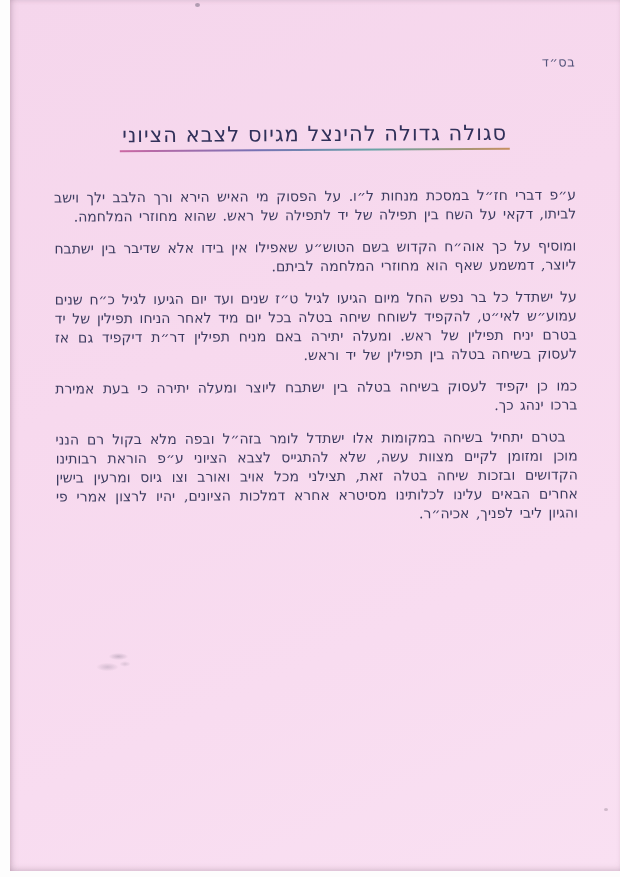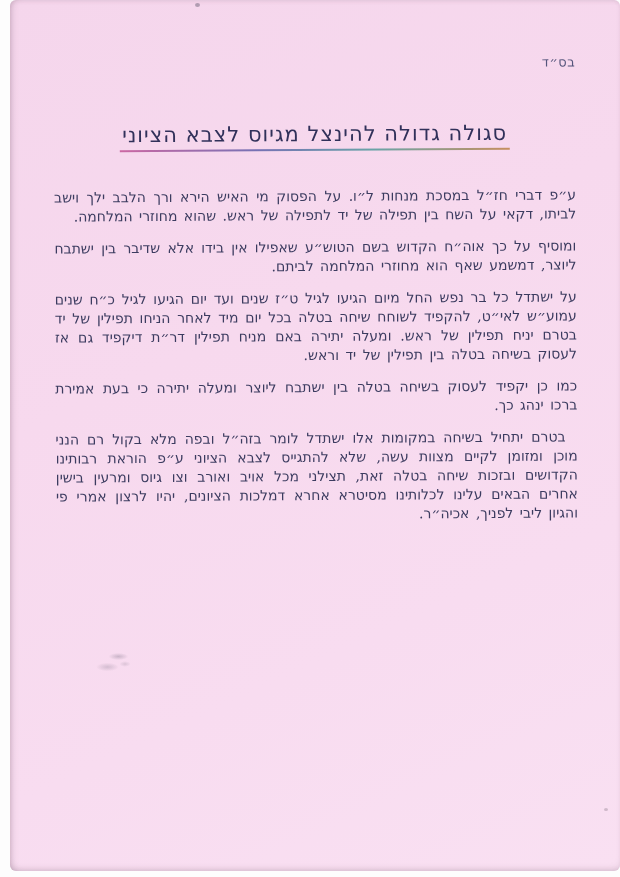--- a/index.html
+++ b/index.html
@@ -24,21 +24,20 @@
     position: absolute;
     left: 10px;
     top: 0;
     right: 0;
     bottom: 6px;
     background: linear-gradient(155deg, #f5d6ec 0%, #f7d9ee 38%, #f8dcf0 70%, #f9e0f2 100%);
     box-shadow:
       inset 4px 0 7px -3px rgba(110, 80, 100, 0.30),
       inset 0 -4px 7px -3px rgba(110, 80, 100, 0.22),
       inset 0 3px 5px -3px rgba(110, 80, 100, 0.12);
-    border-radius: 6px;
   }
   .content {
     position: absolute;
     inset: 0;
     padding: 56px 43px 0 45px;
     direction: rtl;
     transform: rotate(-0.35deg);
     transform-origin: 50% 40%;
     color: #3c3c60;
   }

